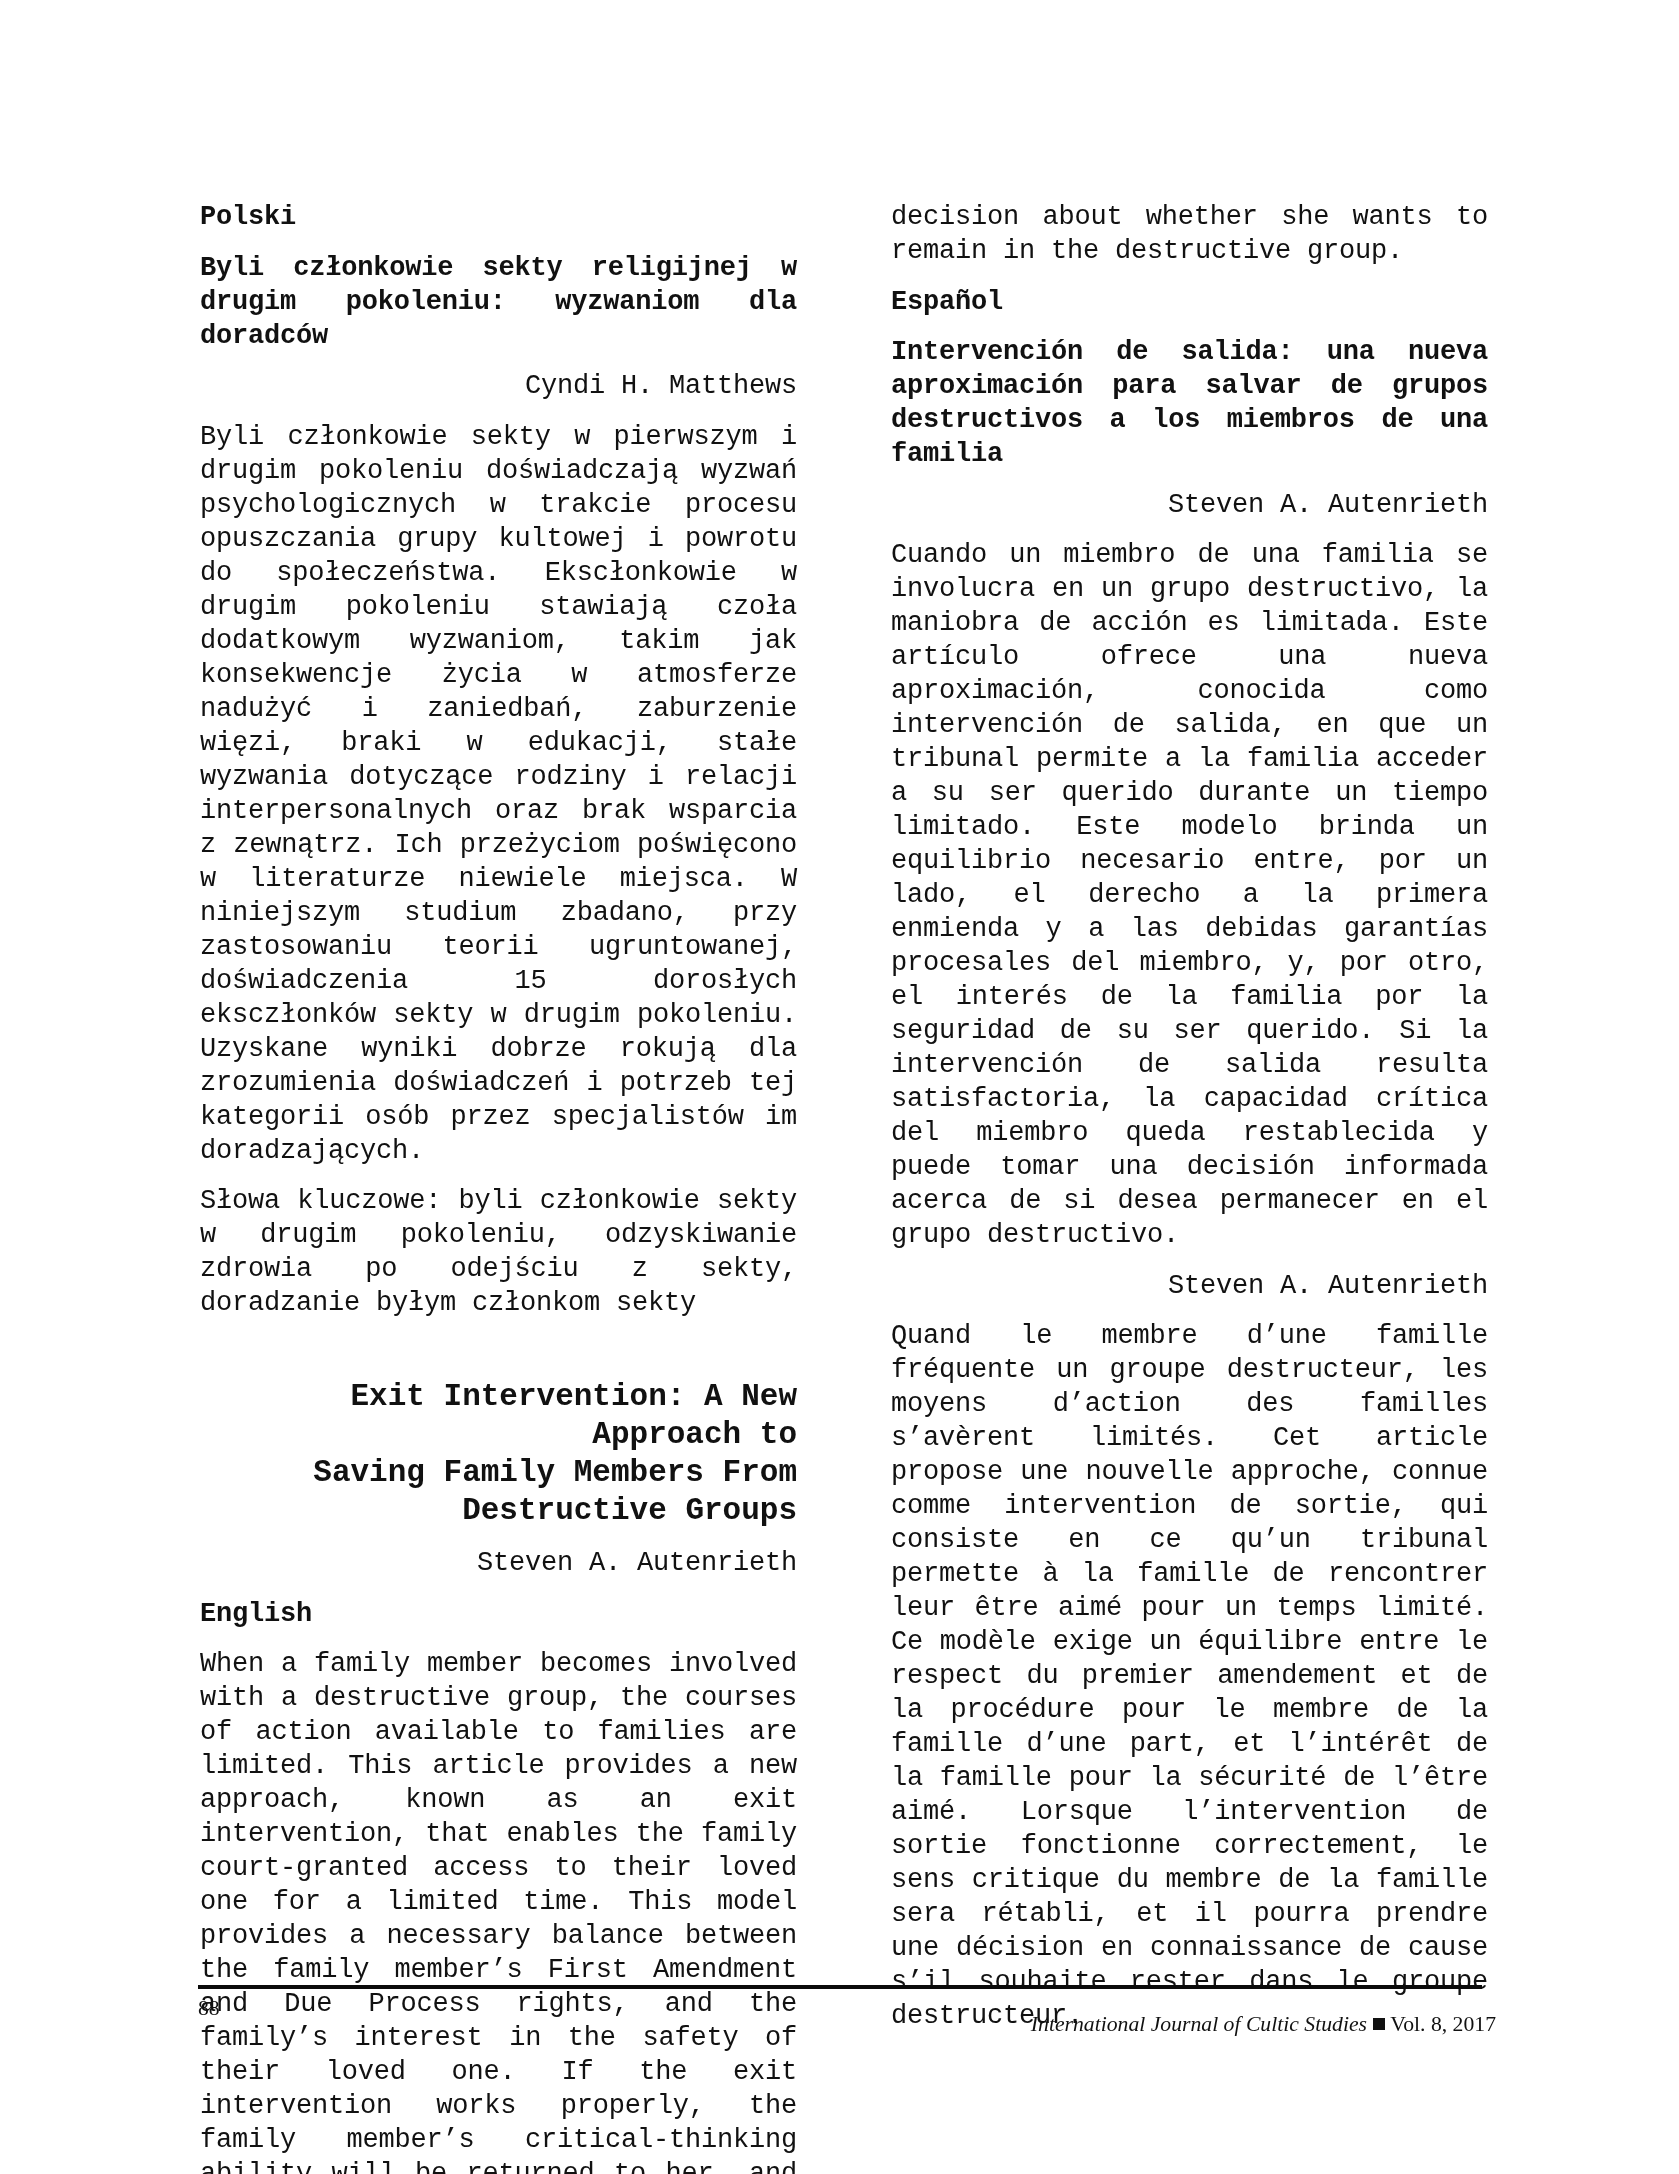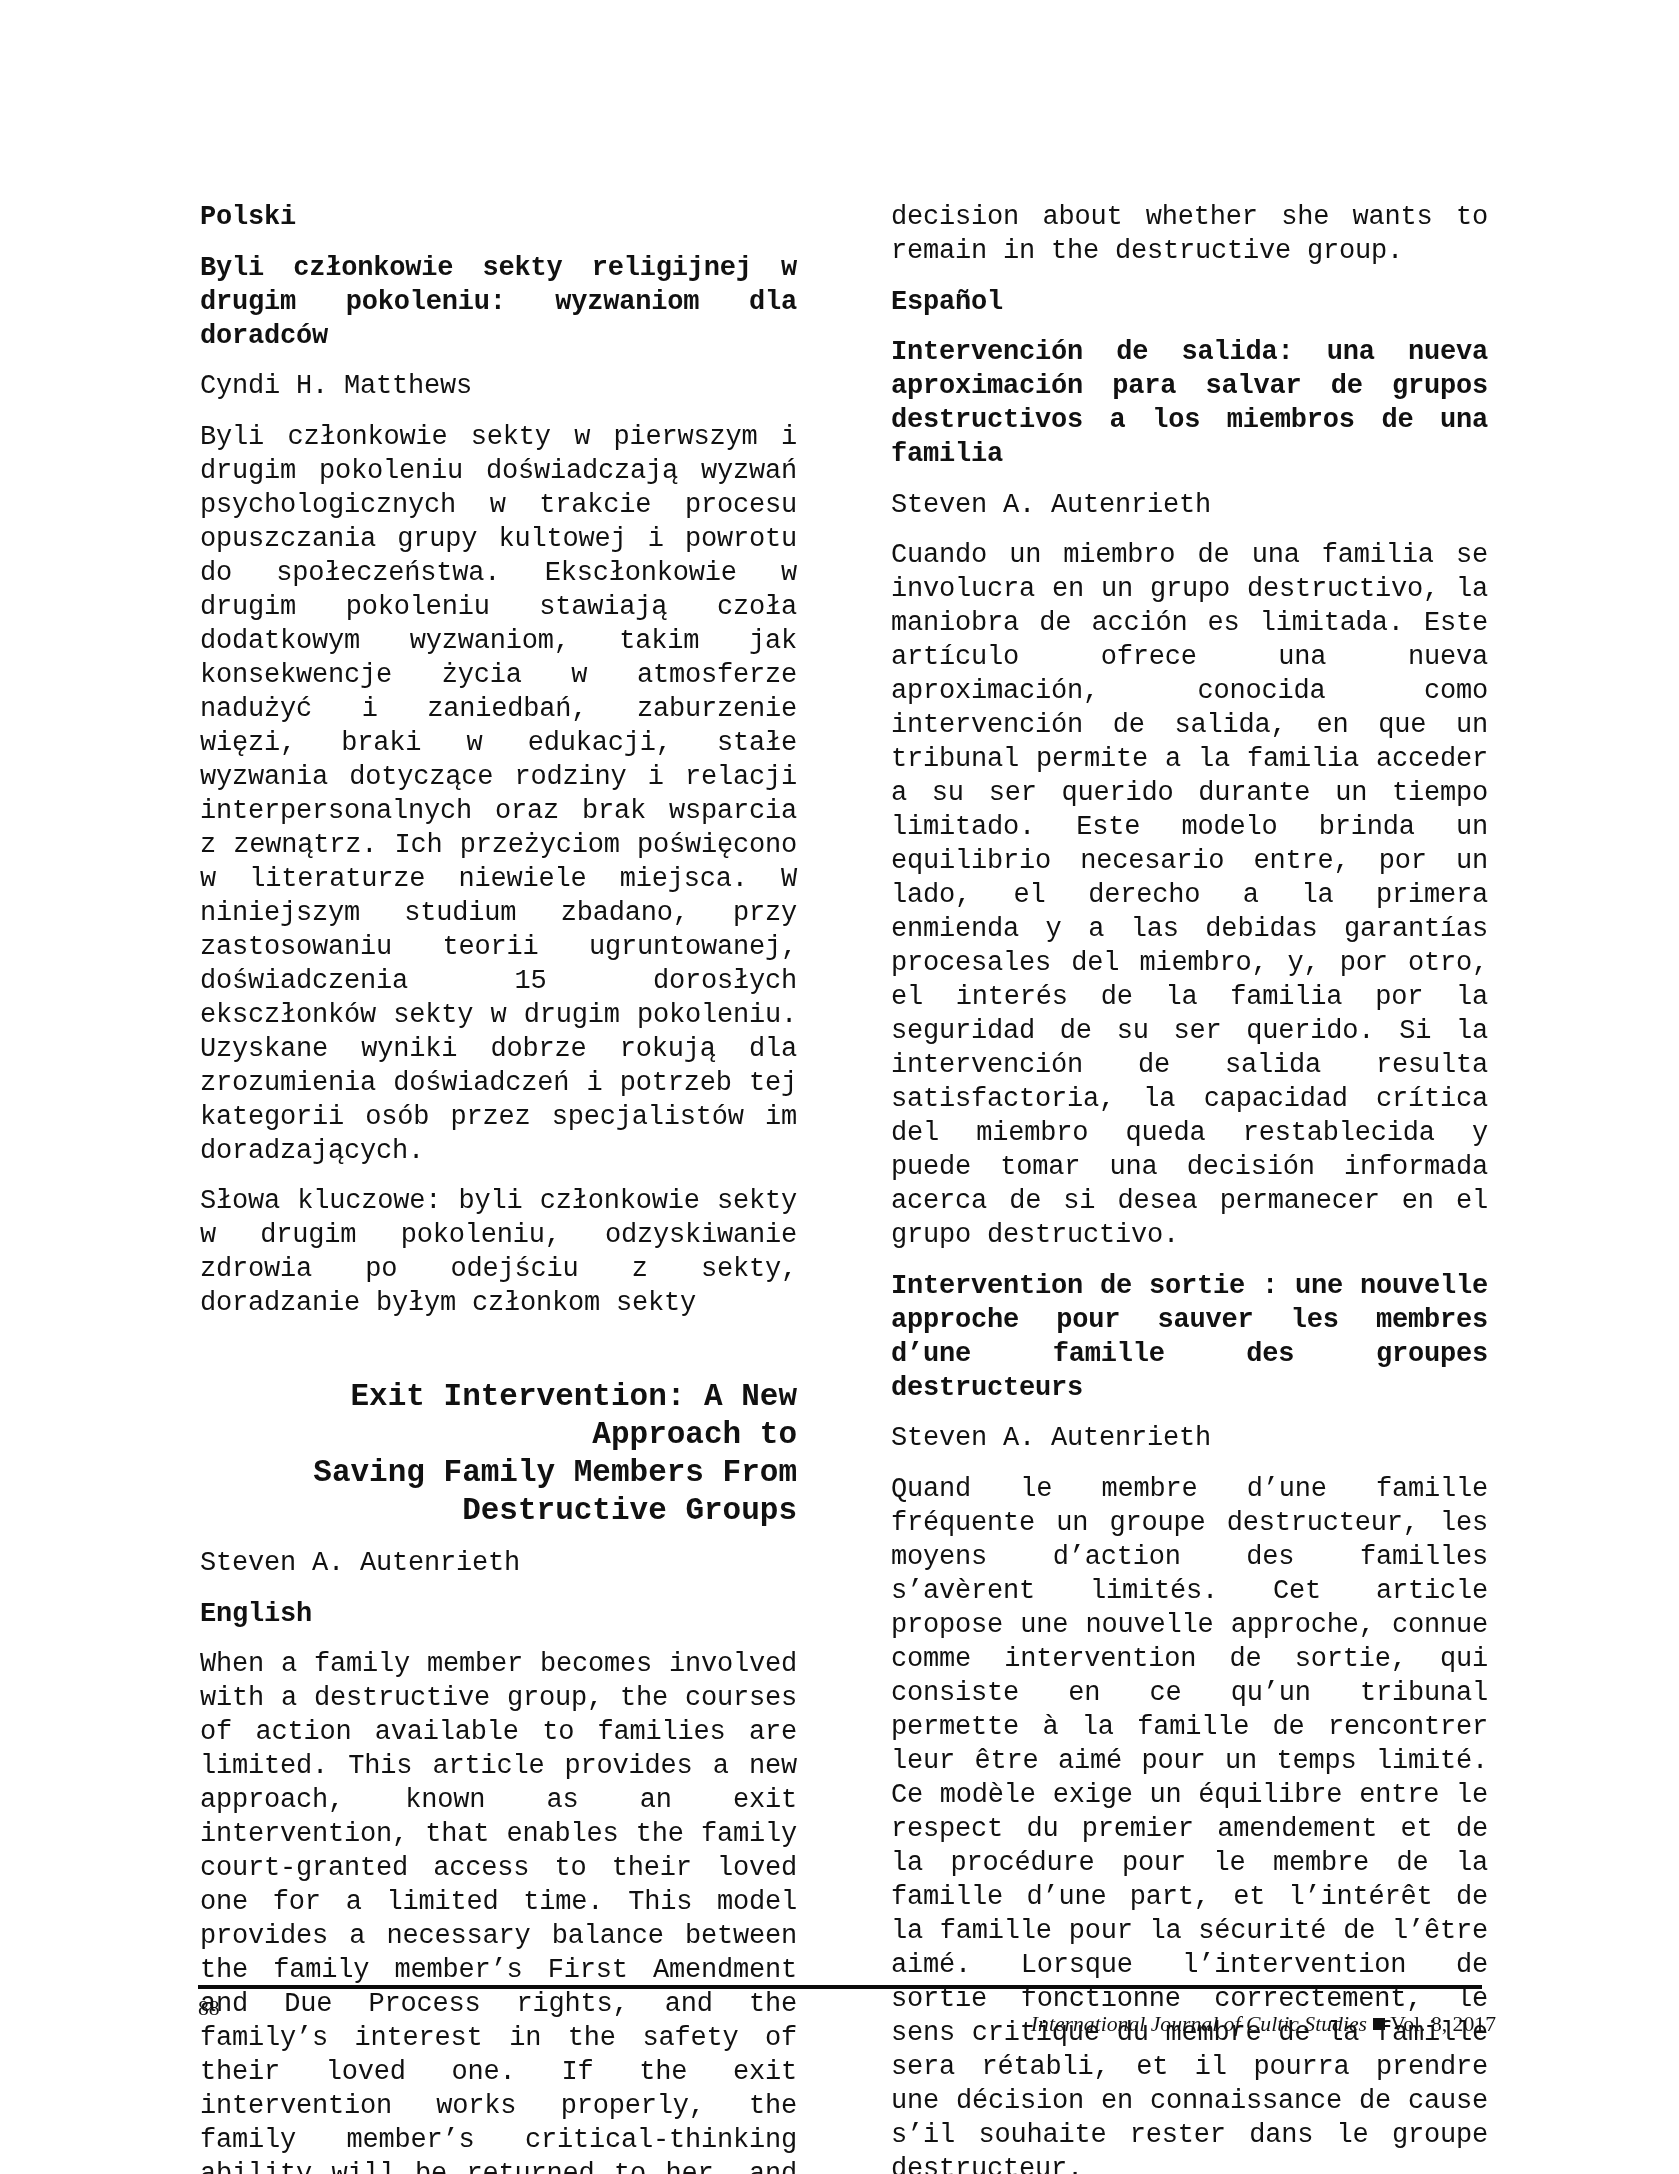--- a/index.html
+++ b/index.html
@@ -5,21 +5,21 @@
   html, body { margin: 0; padding: 0; background: #ffffff; }
   body { width: 1680px; height: 2174px; position: relative; overflow: hidden;
          font-family: "Liberation Serif", "DejaVu Serif", serif; color: #111111; }
   .col { position: absolute; top: 200px; width: 597px; font-family: Liberation Mono, monospace; }
   .col.left { left: 200px; }
   .col.right { left: 891px; }
   .p { margin: 0 0 16.5px 0; font-size: 27px; line-height: 34px; text-align: justify;
        letter-spacing: -0.2px; }
   .h-lang { font-weight: bold; }
   .h-title { font-weight: bold; }
-  .author { text-align: left; }
+  .author { text-align: right; }
   .big-title { font-weight: bold; font-size: 31px; line-height: 38px; margin: 58px 0 16px 0; text-align: right; }
   .gap-extra { margin-top: 9.4px; }
   .footer-rule { position: absolute; left: 198px; top: 1985px; width: 1284px; height: 3.8px; background: #0a0a0a; }
   .footer-page { position: absolute; left: 198px; top: 1996px; font-size: 21.7px; line-height: 24.5px; }
   .footer-journal { position: absolute; right: 184px; top: 2012px; font-size: 21.7px; line-height: 24.5px; white-space: nowrap; }
   .footer-journal .ital { font-style: italic; }
   .sq { display: inline-block; width: 12.2px; height: 12.2px; background: #111; margin: 0 5.6px 0.9px 5.6px; vertical-align: baseline; }
 </style>
 </head>
 <body>
@@ -40,21 +40,20 @@
   <p class="p h-lang">English</p>
   <p class="p" style="text-align-last: justify;">When a family member becomes involved with a destructive group, the courses of action available to families are limited. This article provides a new approach, known as an exit intervention, that enables the family court-granted access to their loved one for a limited time. This model provides a necessary balance between the family member’s First Amendment and Due Process rights, and the family’s interest in the safety of their loved one. If the exit intervention works properly, the family member’s critical-thinking ability will be returned to her, and she can make an informed</p>
 </div>
 
 <div class="col right">
   <p class="p">decision about whether she wants to remain in the destructive group.</p>
   <p class="p h-lang">Español</p>
   <p class="p h-title">Intervención de salida: una nueva aproximación para salvar de grupos destructivos a los miembros de una familia</p>
   <p class="p author gap-extra">Steven A. Autenrieth</p>
   <p class="p">Cuando un miembro de una familia se involucra en un grupo destructivo, la maniobra de acción es limitada. Este artículo ofrece una nueva aproximación, conocida como intervención de salida, en que un tribunal permite a la familia acceder a su ser querido durante un tiempo limitado. Este modelo brinda un equilibrio necesario entre, por un lado, el derecho a la primera enmienda y a las debidas garantías procesales del miembro, y, por otro, el interés de la familia por la seguridad de su ser querido. Si la intervención de salida resulta satisfactoria, la capacidad crítica del miembro queda restablecida y puede tomar una decisión informada acerca de si desea permanecer en el grupo destructivo.</p>
-  <p class="p h-title">Intervention de sortie : une nouvelle approche pour sauver les membres d’une famille des groupes destructeurs</p>
   <p class="p author">Steven A. Autenrieth</p>
   <p class="p">Quand le membre d’une famille fréquente un groupe destructeur, les moyens d’action des familles s’avèrent limités. Cet article propose une nouvelle approche, connue comme intervention de sortie, qui consiste en ce qu’un tribunal permette à la famille de rencontrer leur être aimé pour un temps limité. Ce modèle exige un équilibre entre le respect du premier amendement et de la procédure pour le membre de la famille d’une part, et l’intérêt de la famille pour la sécurité de l’être aimé. Lorsque l’intervention de sortie fonctionne correctement, le sens critique du membre de la famille sera rétabli, et il pourra prendre une décision en connaissance de cause s’il souhaite rester dans le groupe destructeur.</p>
 </div>
 
 <div class="footer-rule"></div>
 <div class="footer-page">88</div>
 <div class="footer-journal">
   <span class="ital">International Journal of Cultic Studies</span><span class="sq"></span><span>Vol. 8, 2017</span>
 </div>
 

